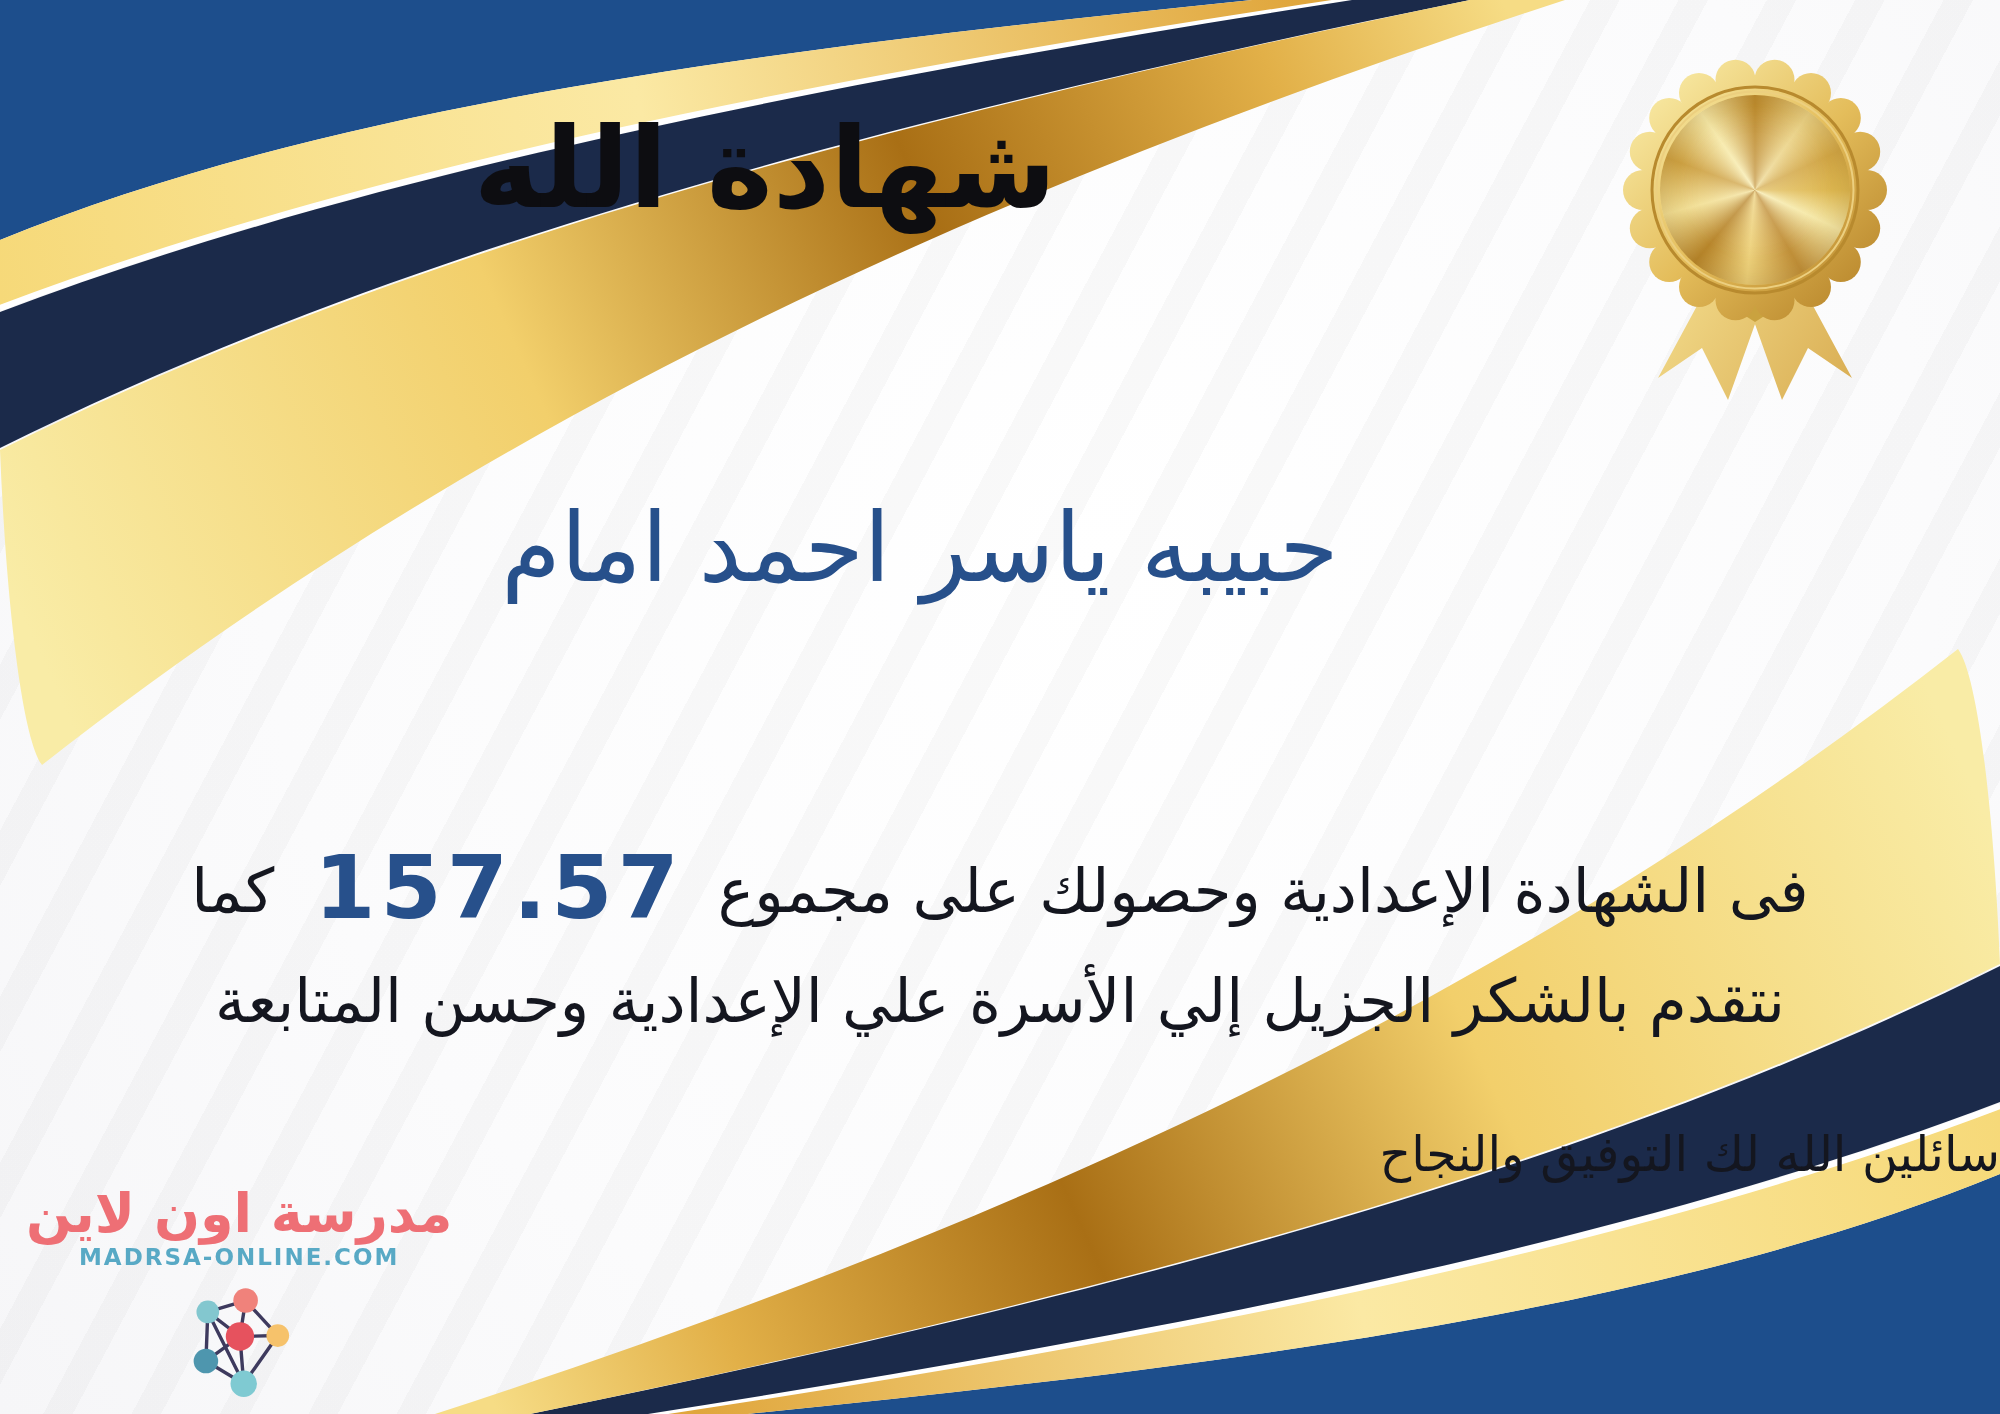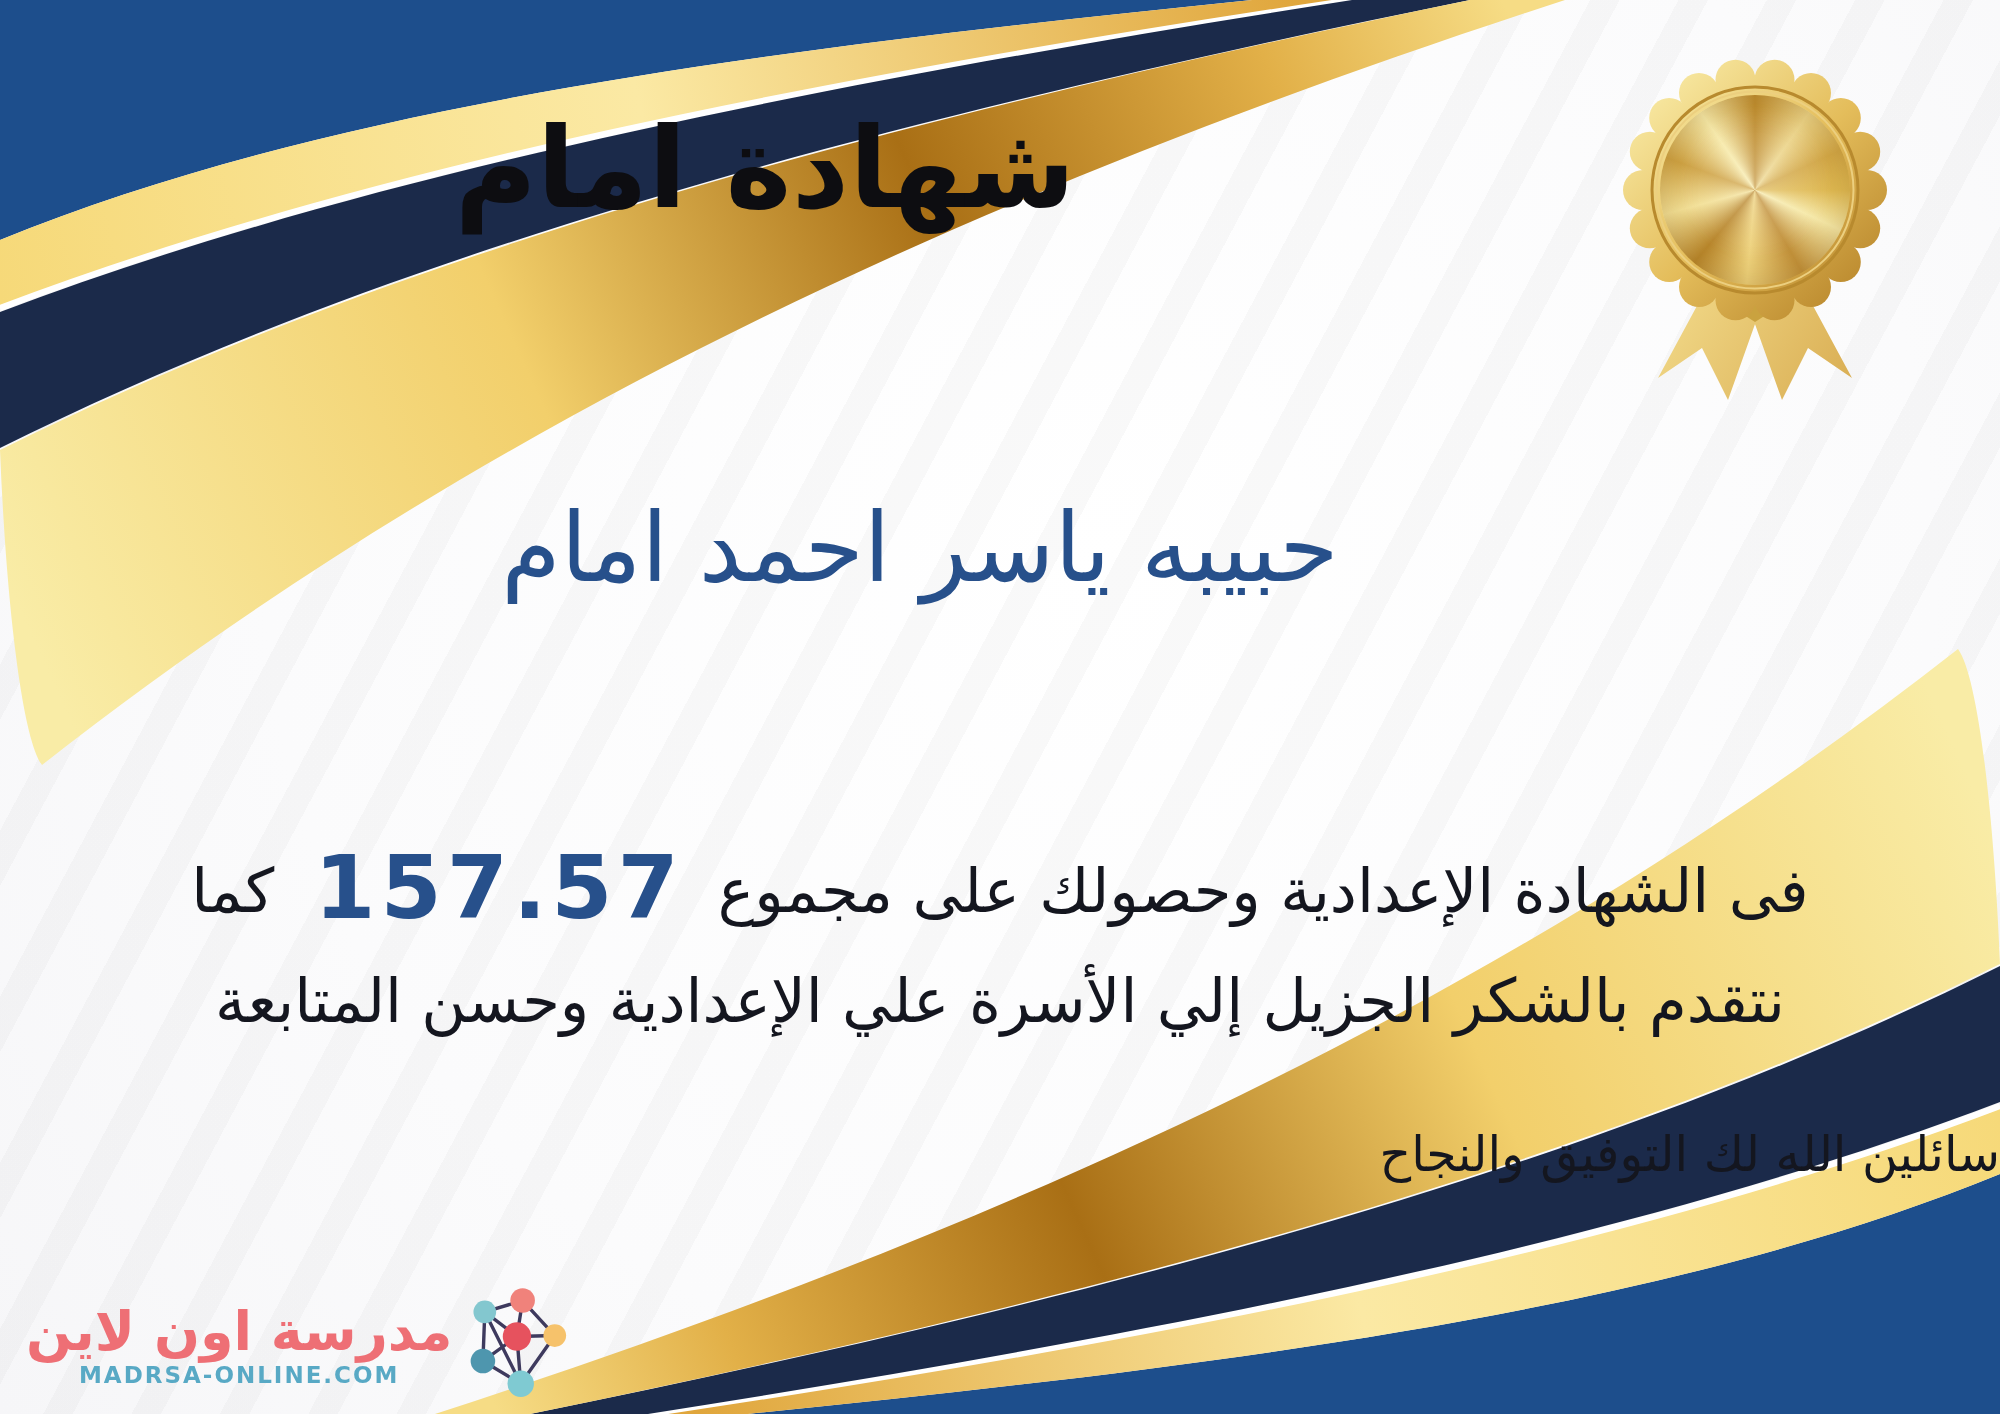--- a/index.html
+++ b/index.html
@@ -52,21 +52,21 @@
       radial-gradient(circle at 50% 46%, rgba(255,255,255,0.30) 0%, rgba(255,255,255,0) 55%),
       conic-gradient(from 90deg,
         #dfb952, #f6e9a8 25deg, #c2913a 60deg, #eed27c 95deg,
         #b9872c 130deg, #f3e096 165deg, #cfa344 200deg, #f7eaa9 235deg,
         #bf8d2f 270deg, #ecd488 305deg, #d3a847 335deg, #dfb952 360deg);
     box-shadow: inset 0 0 34px rgba(120,80,10,0.25);
   }
   
   .logo{
     position:absolute;left:26px;bottom:6px;
-    display:flex;flex-direction:row;align-items:center;gap:12px;
+    display:flex;flex-direction:column;align-items:center;gap:12px;
   }
   .logo-text{display:flex;flex-direction:column;align-items:center;}
   .logo-ar{
     direction:rtl;font-size:54px;font-weight:700;color:#ee6f75;line-height:1.15;
   }
   .logo-en{
     font-size:23px;font-weight:700;color:#58a9c5;letter-spacing:2px;line-height:1.1;
     font-family:"DejaVu Sans","Liberation Sans",sans-serif;
   }
   .logo-icon{width:104px;height:126px;}
@@ -141,21 +141,21 @@
           <circle cx="211" cy="55" r="20"></circle>
         <circle cx="240.8" cy="80" r="20"></circle>
           <circle cx="260.2" cy="113.7" r="20"></circle>
       </g>
       <circle cx="155" cy="152" r="103" fill="none" stroke="#b88a2e" stroke-width="3"></circle>
       <circle cx="155" cy="152" r="98.5" fill="none" stroke="#eccf7f" stroke-width="2"></circle>
     </svg>
     <div class="medal-face"></div>
   </div>
 
-  <div class="title">شهادة امام</div>
+  <div class="title">شهادة الله</div>
 
   <div class="name">حبيبه ياسر احمد امام</div>
 
   <div class="body-text">
     <br>
     <span>فى الشهادة الإعدادية وحصولك على مجموع</span><span class="score">157.57</span><span>كما</span><br>
     <span>نتقدم بالشكر الجزيل إلي الأسرة علي الإعدادية وحسن المتابعة</span>
   </div>
 
   <div class="closing">سائلين الله لك التوفيق والنجاح</div>

